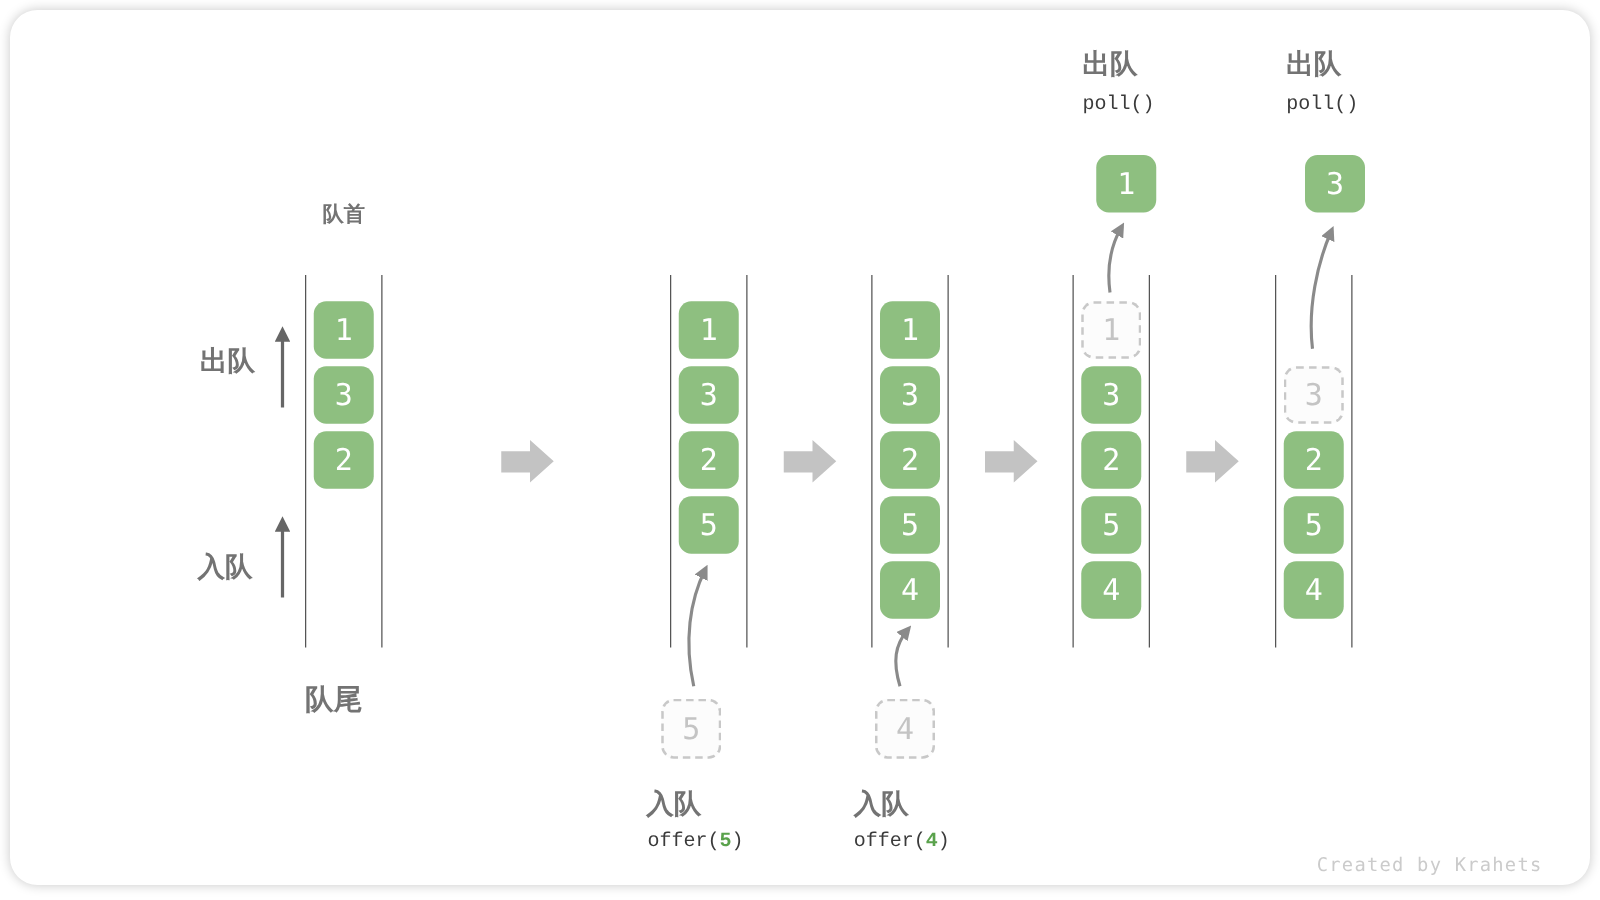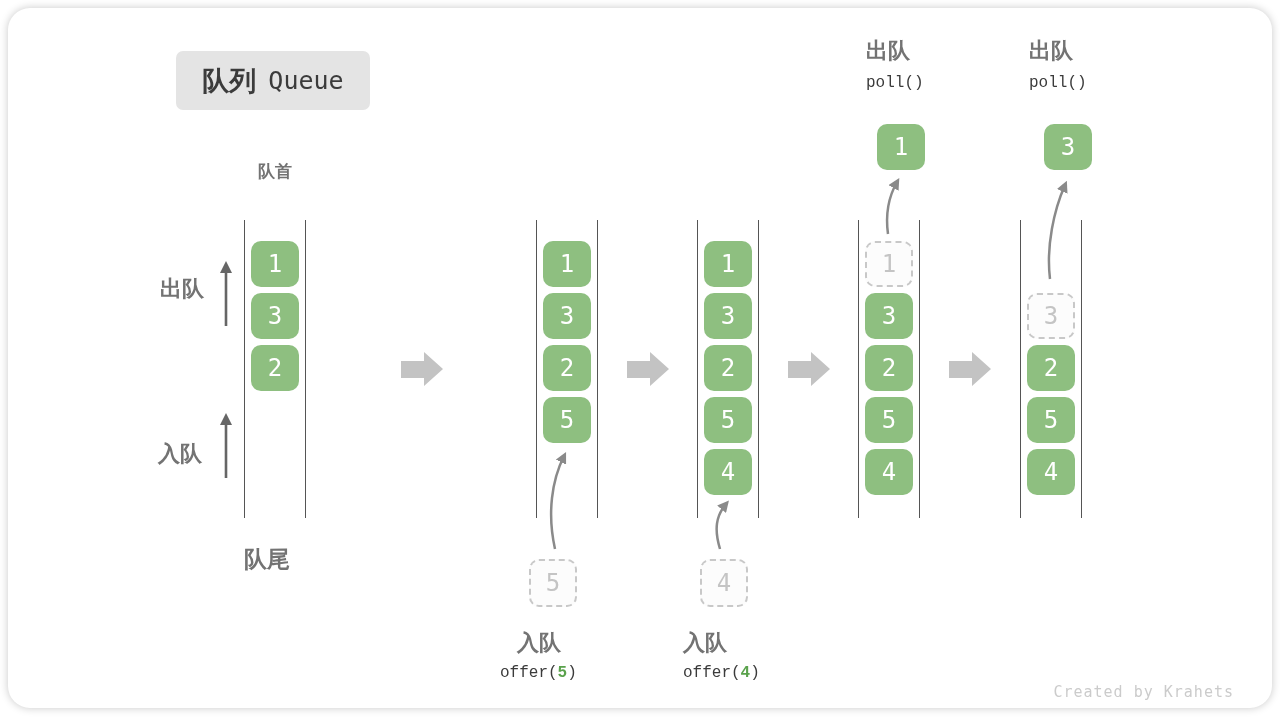--- a/index.html
+++ b/index.html
@@ -41,24 +41,20 @@
     font-family:"DejaVu Sans Mono",monospace;font-size:15px;color:#cbcbcb;letter-spacing:1px;
   }
   svg.overlay{position:absolute;left:0;top:0;pointer-events:none;}
 </style>
 </head>
 <body>
 
 <div class="canvas">
   <div class="card">
 
-    <div class="abs title-badge">
-      <span class="title-zh">队列</span>
-      <span class="title-en">Queue</span>
-    </div>
 
     <div class="abs cjk-label" style="left:236px;top:152px;width:62px;text-align:center;font-size:17px;">队首</div>
     <div class="abs cjk-label" style="left:236px;top:536px;width:62px;text-align:left;font-size:23px;">队尾</div>
 
     <div class="abs cjk-label" style="left:152px;top:266px;">出队</div>
     <div class="abs cjk-label" style="left:150px;top:431px;">入队</div>
 
     <div class="abs qcol" style="left:236px;"></div>
     <div class="abs qcol" style="left:528px;"></div>
     <div class="abs qcol" style="left:689px;"></div>
@@ -94,21 +90,21 @@
     <div class="abs qbox" style="left:1019px;top:389px;">5</div>
     <div class="abs qbox" style="left:1019px;top:441px;">4</div>
     <div class="abs qbox" style="left:1036px;top:116px;">3</div>
 
     <div class="abs cjk-label" style="left:858px;top:28px;">出队</div>
     <div class="abs code" style="left:858px;top:66px;">poll()</div>
     <div class="abs cjk-label" style="left:1021px;top:28px;">出队</div>
     <div class="abs code" style="left:1021px;top:66px;">poll()</div>
 
     <div class="abs cjk-label" style="left:509px;top:620px;">入队</div>
-    <div class="abs code" style="left:492px;top:656px;"><span>offer(</span><span class="green-arg">5</span><span>)</span></div>
+    <div class="abs code" style="left:510px;top:656px;"><span>offer(</span><span class="green-arg">5</span><span>)</span></div>
     <div class="abs cjk-label" style="left:675px;top:620px;">入队</div>
     <div class="abs code" style="left:675px;top:656px;"><span>offer(</span><span class="green-arg">4</span><span>)</span></div>
 
     <div class="abs watermark" style="right:38px;top:675px;text-align:center;">Created by Krahets</div>
 
     <svg class="overlay" width="1280" height="720" viewBox="0 0 1280 720">
       <defs>
         <marker id="ah-gray" viewBox="0 0 10 10" refX="6" refY="5" markerWidth="4.6" markerHeight="4.6" orient="auto">
           <path d="M0,0 L10,5 L0,10 z" fill="#8a8a8a"></path>
         </marker>

